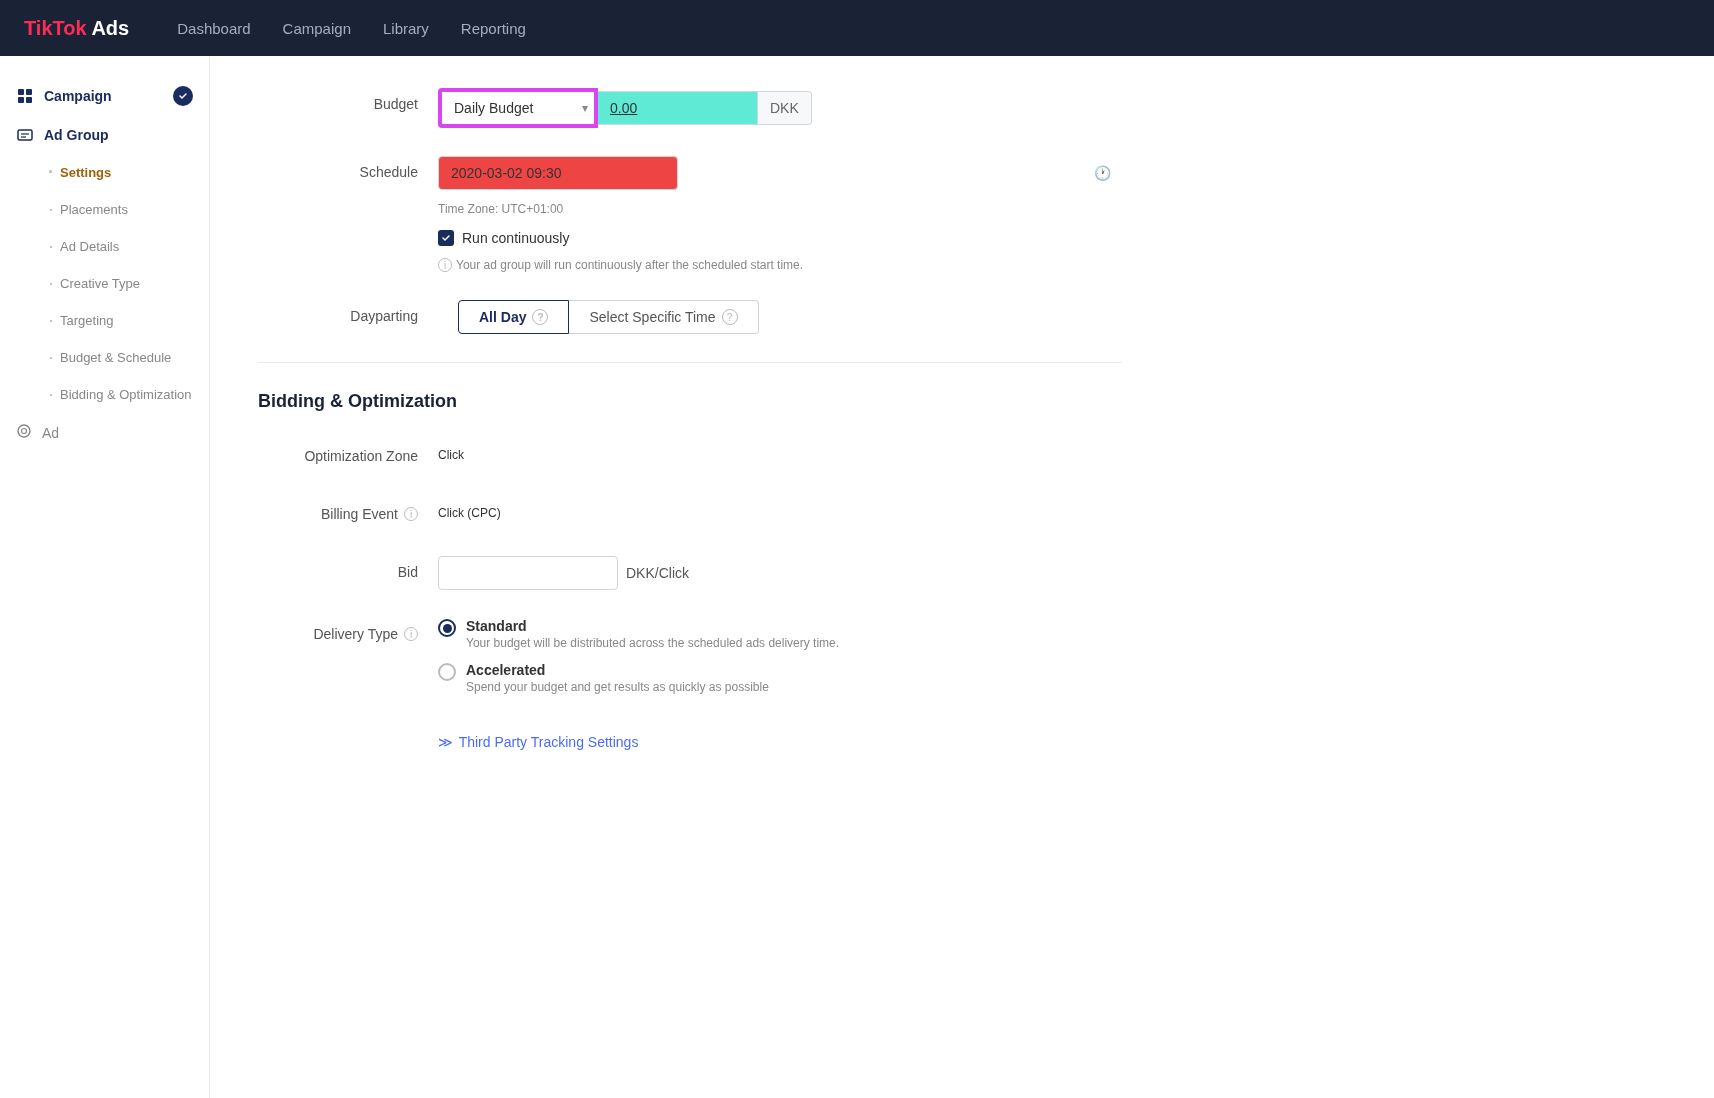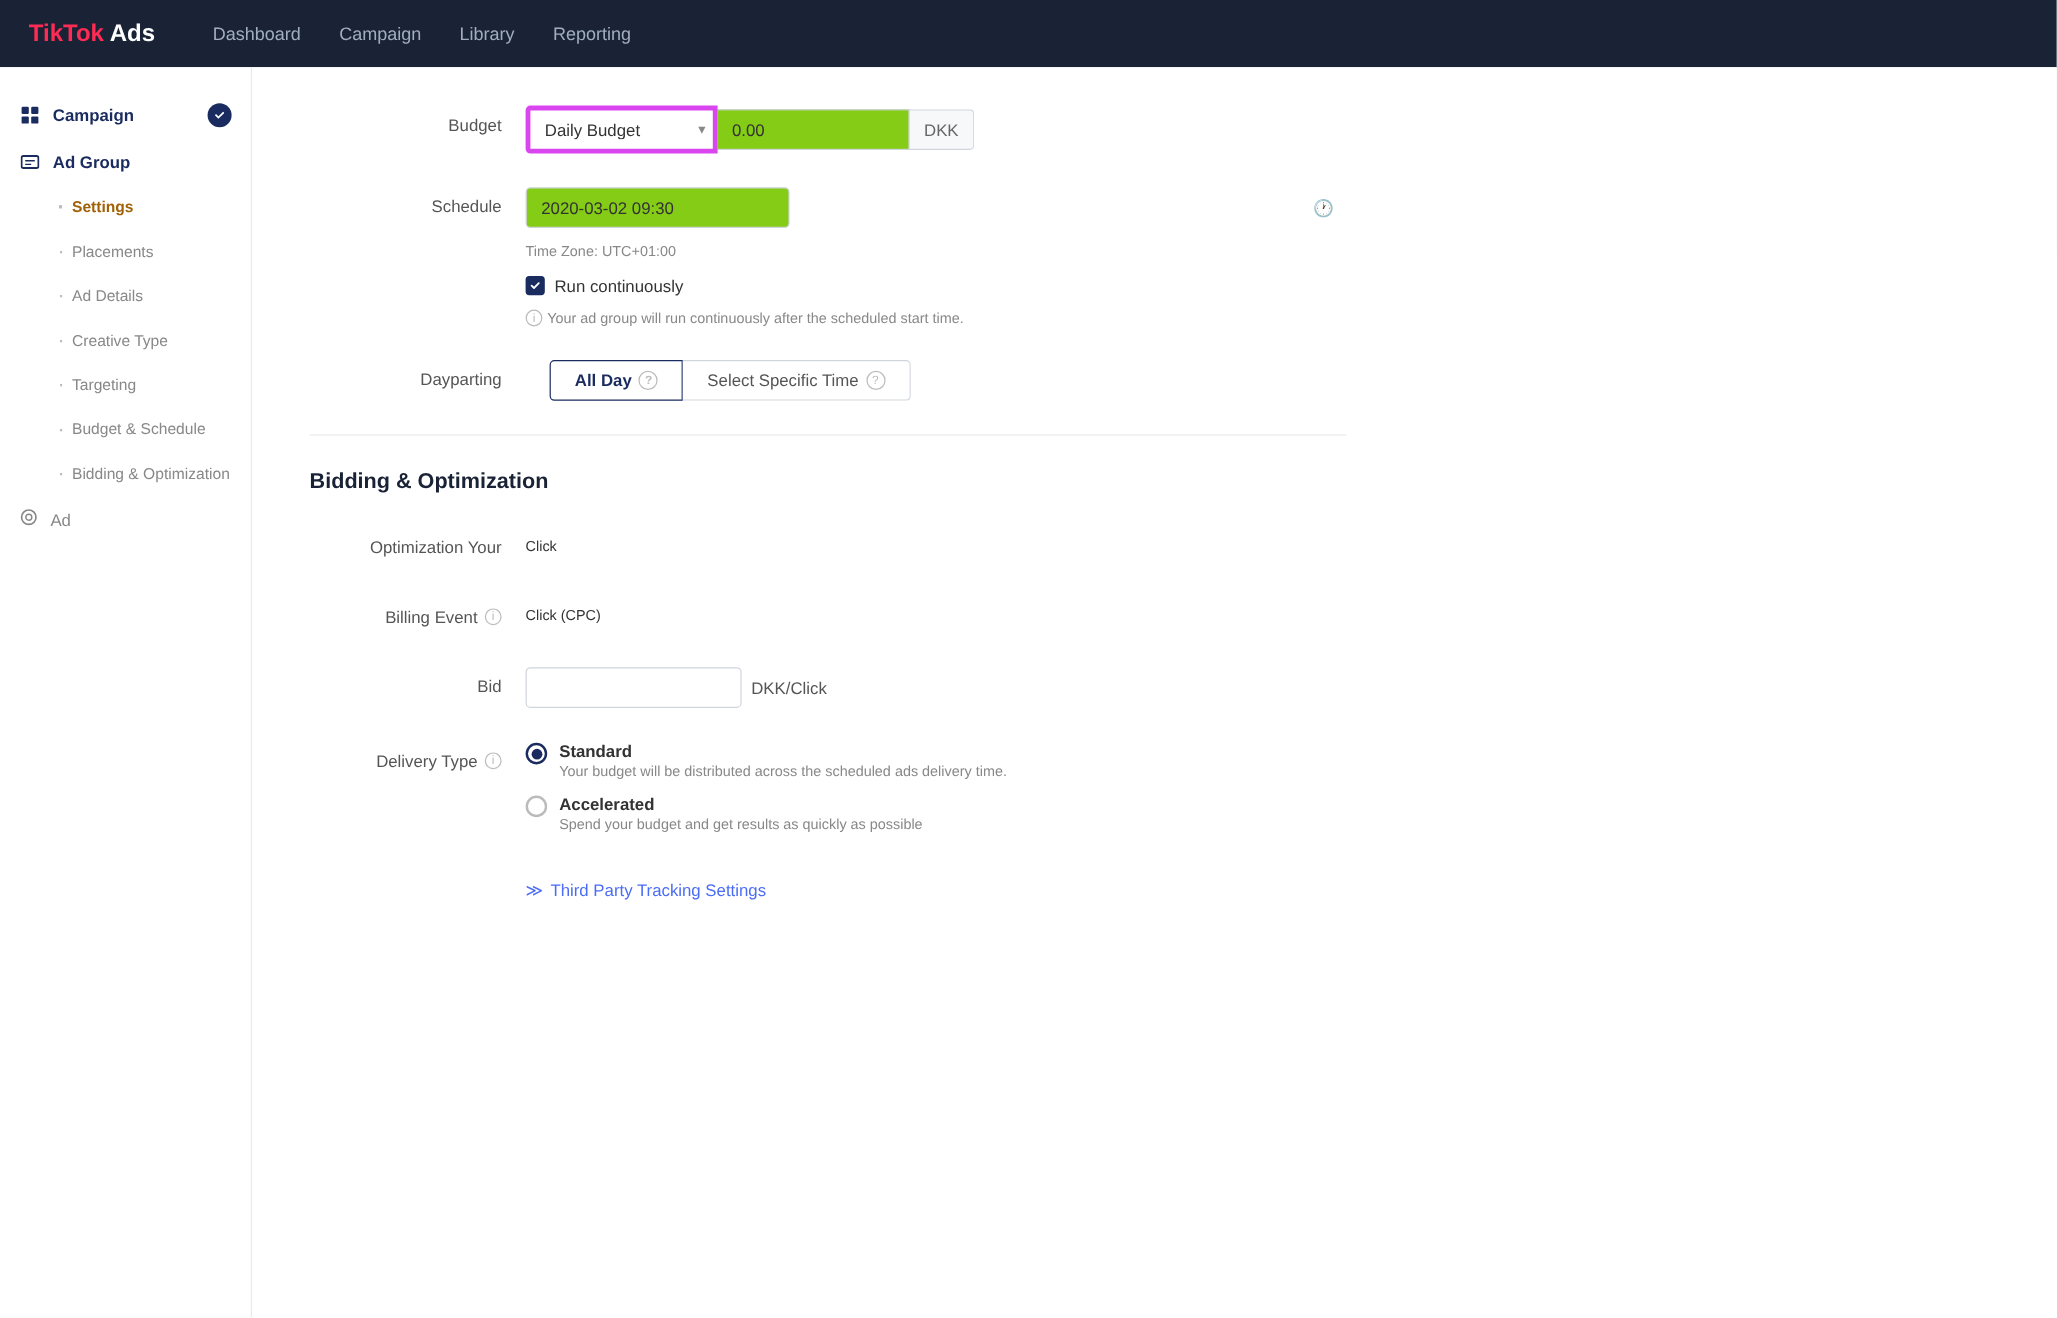--- a/index.html
+++ b/index.html
@@ -168,22 +168,23 @@
       pointer-events: none;
       color: #888;
       font-size: 12px;
     }
     .form-input {
       border: 1px solid #d0d5dd;
       border-left: none;
       padding: 8px 12px;
       font-size: 14px;
       color: #333;
-      background: #84cc16;
+      background: #5eead4;
       width: 160px;
+      text-decoration: underline;
     }
     .input-suffix {
       border: 1px solid #d0d5dd;
       border-left: none;
       border-radius: 0 4px 4px 0;
       padding: 8px 12px;
       font-size: 14px;
       color: #666;
       background: #f7f8fa;
     }
@@ -193,22 +194,22 @@
       position: relative;
       display: inline-flex;
       align-items: center;
     }
     .date-input {
       border: 1px solid #d0d5dd;
       border-radius: 4px;
       padding: 8px 36px 8px 12px;
       font-size: 14px;
       color: #333;
-      background: #84cc16;
-      width: 220px;
+      background: #ef4444;
+      width: 240px;
     }
     .date-icon {
       position: absolute;
       right: 10px;
       color: #888;
       pointer-events: none;
     }
     .timezone-text {
       font-size: 12px;
       color: #888;
@@ -530,21 +531,21 @@
             </button>
           </div>
         </div>
       </div>
 
       <hr class="section-divider">
 
       <div class="section-title">Bidding &amp; Optimization</div>
 
       <div class="form-row">
-        <div class="form-label">Optimization Your</div>
+        <div class="form-label">Optimization Zone</div>
         <div class="form-content">
           <div class="value-text">Click</div>
         </div>
       </div>
 
       <div class="form-row">
         <div class="form-label">
           <div style="display:flex; align-items:center; justify-content:flex-end; gap:6px;">
             <span>Billing Event</span>
             <span class="info-icon">i</span>

